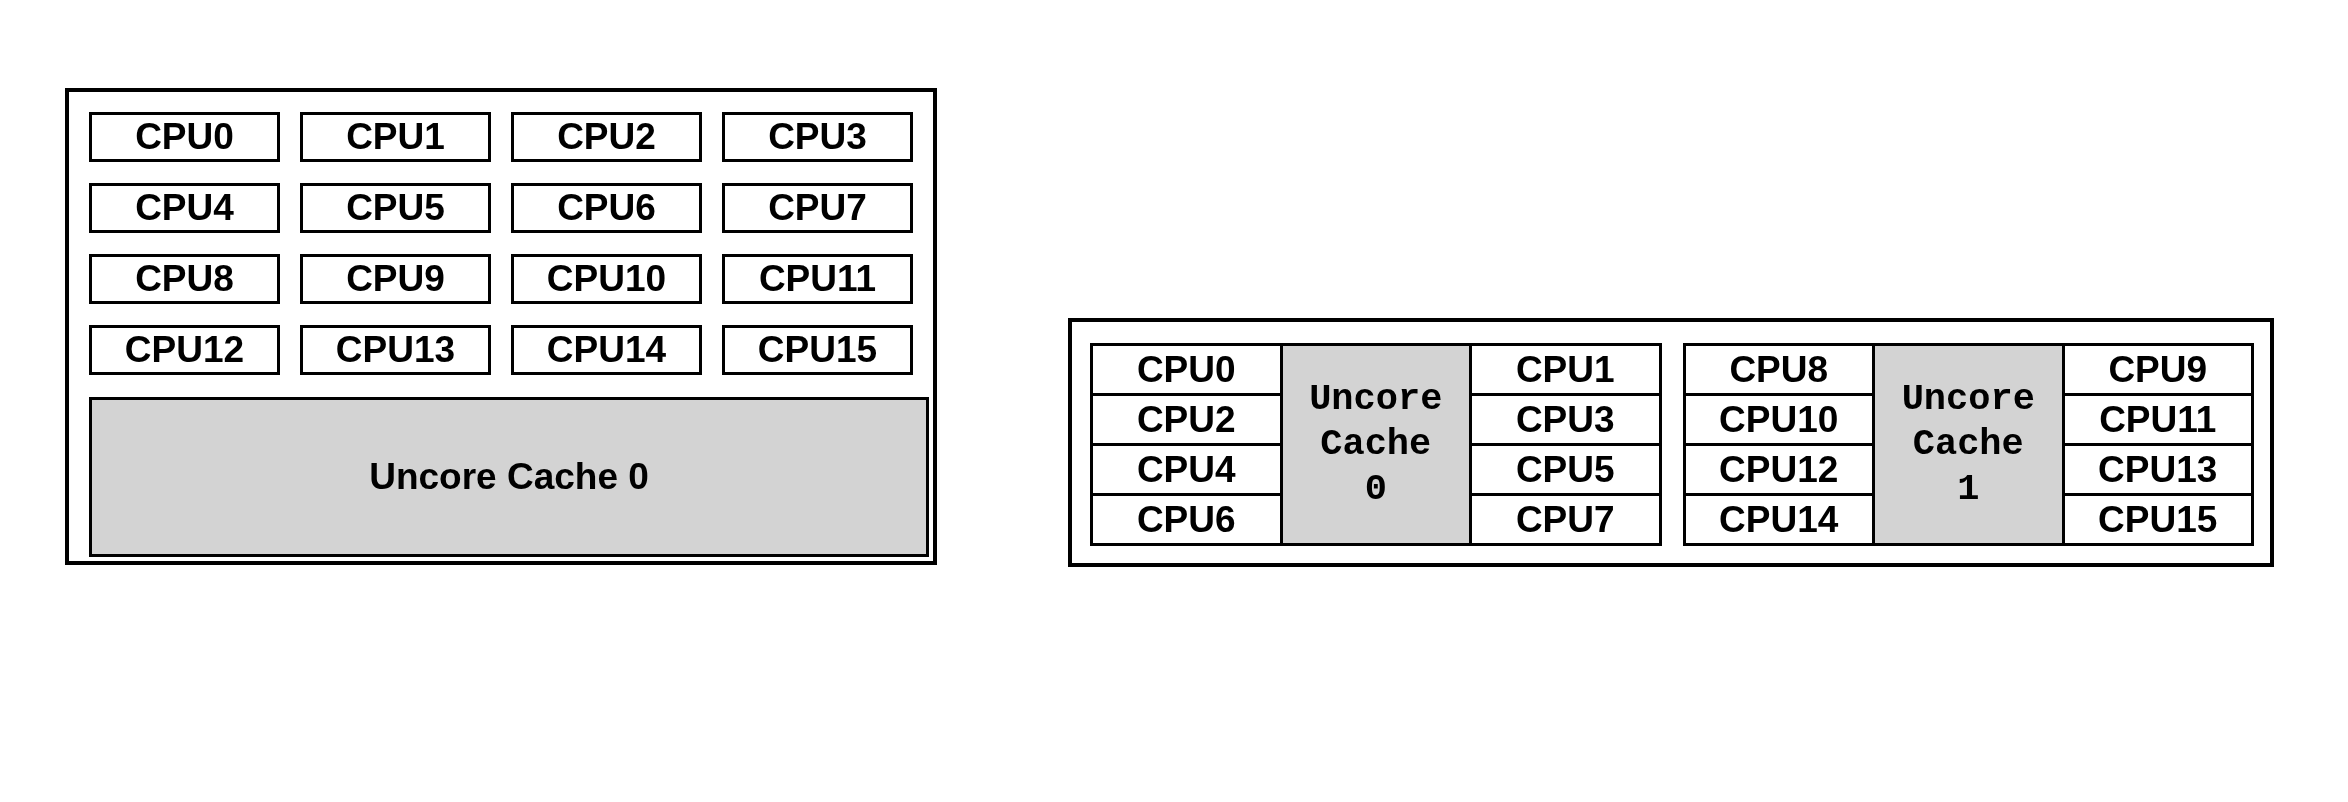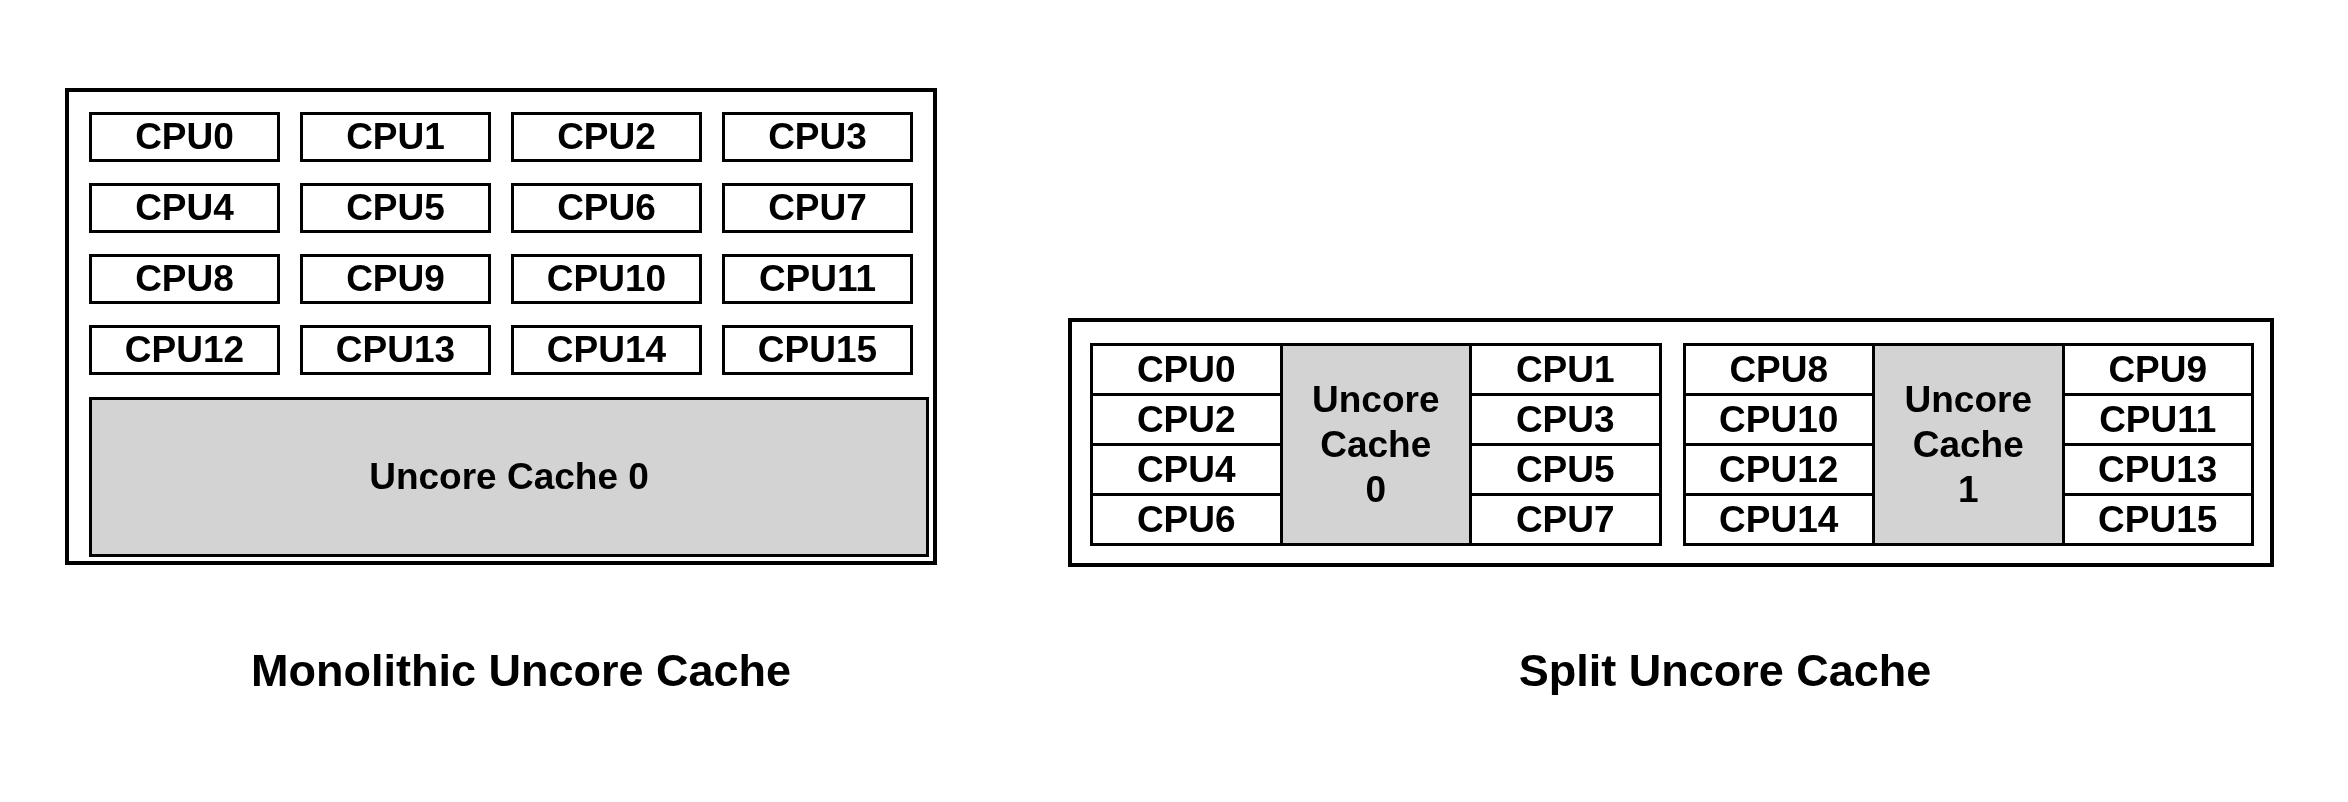--- a/index.html
+++ b/index.html
@@ -91,20 +91,21 @@
     grid-row: 1 / span 4;
     background: #d3d3d3;
     display: flex;
     flex-direction: column;
     align-items: center;
     justify-content: center;
     font-size: 37px;
     font-weight: 700;
     line-height: 45px;
     text-align: center;
+    font-family: Liberation Mono, monospace;
   }
 
   
   .caption {
     position: absolute;
     top: 645px;
     font-size: 45px;
     font-weight: 700;
     text-align: center;
     white-space: nowrap;
@@ -168,16 +169,14 @@
         <div>1</div>
       </div>
       <div class="split-cell" style="grid-area:1/3">CPU9</div>
       <div class="split-cell" style="grid-area:2/3">CPU11</div>
       <div class="split-cell" style="grid-area:3/3">CPU13</div>
       <div class="split-cell" style="grid-area:4/3">CPU15</div>
     </div>
 
   </div>
 
-  <div class="caption caption-mono">Monolithic Uncore Cache</div>
-  <div class="caption caption-split">Split Uncore Cache</div>
 
 </div>
 
 </body></html>

